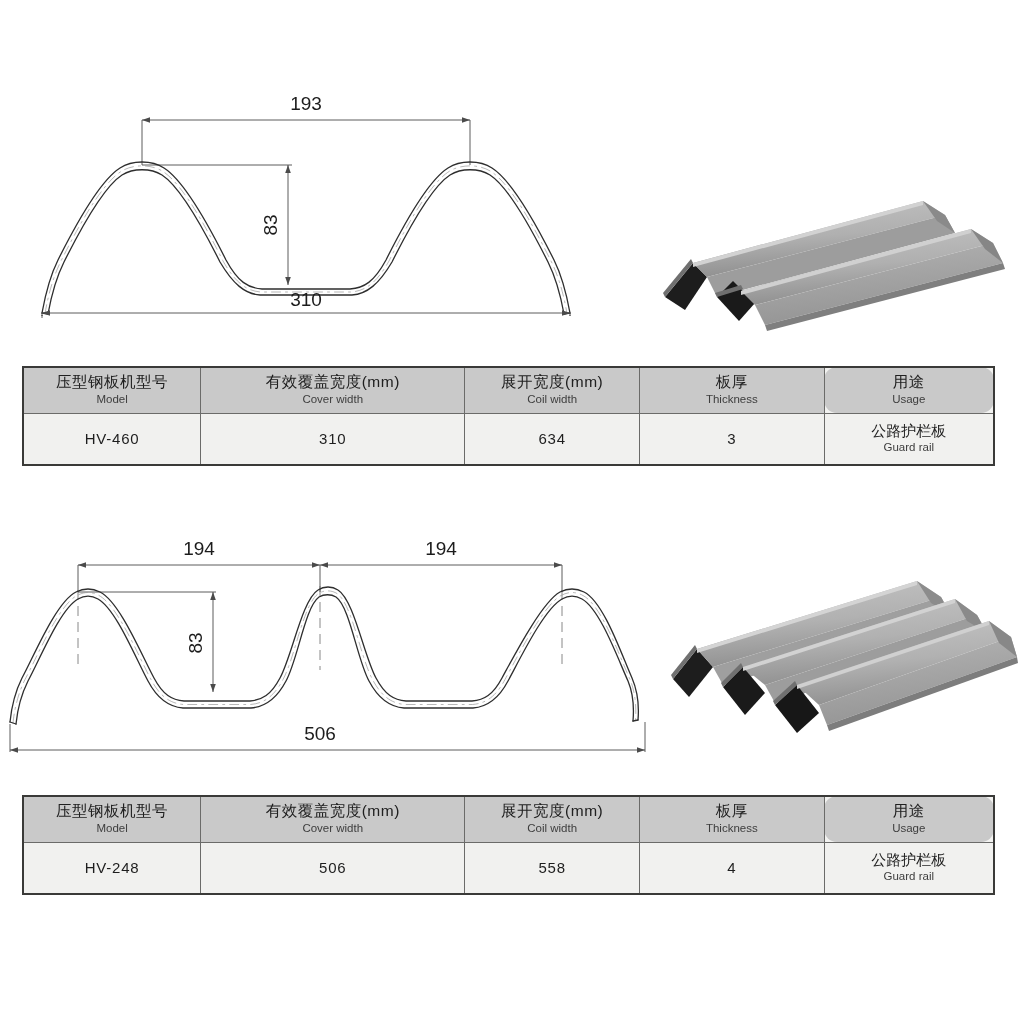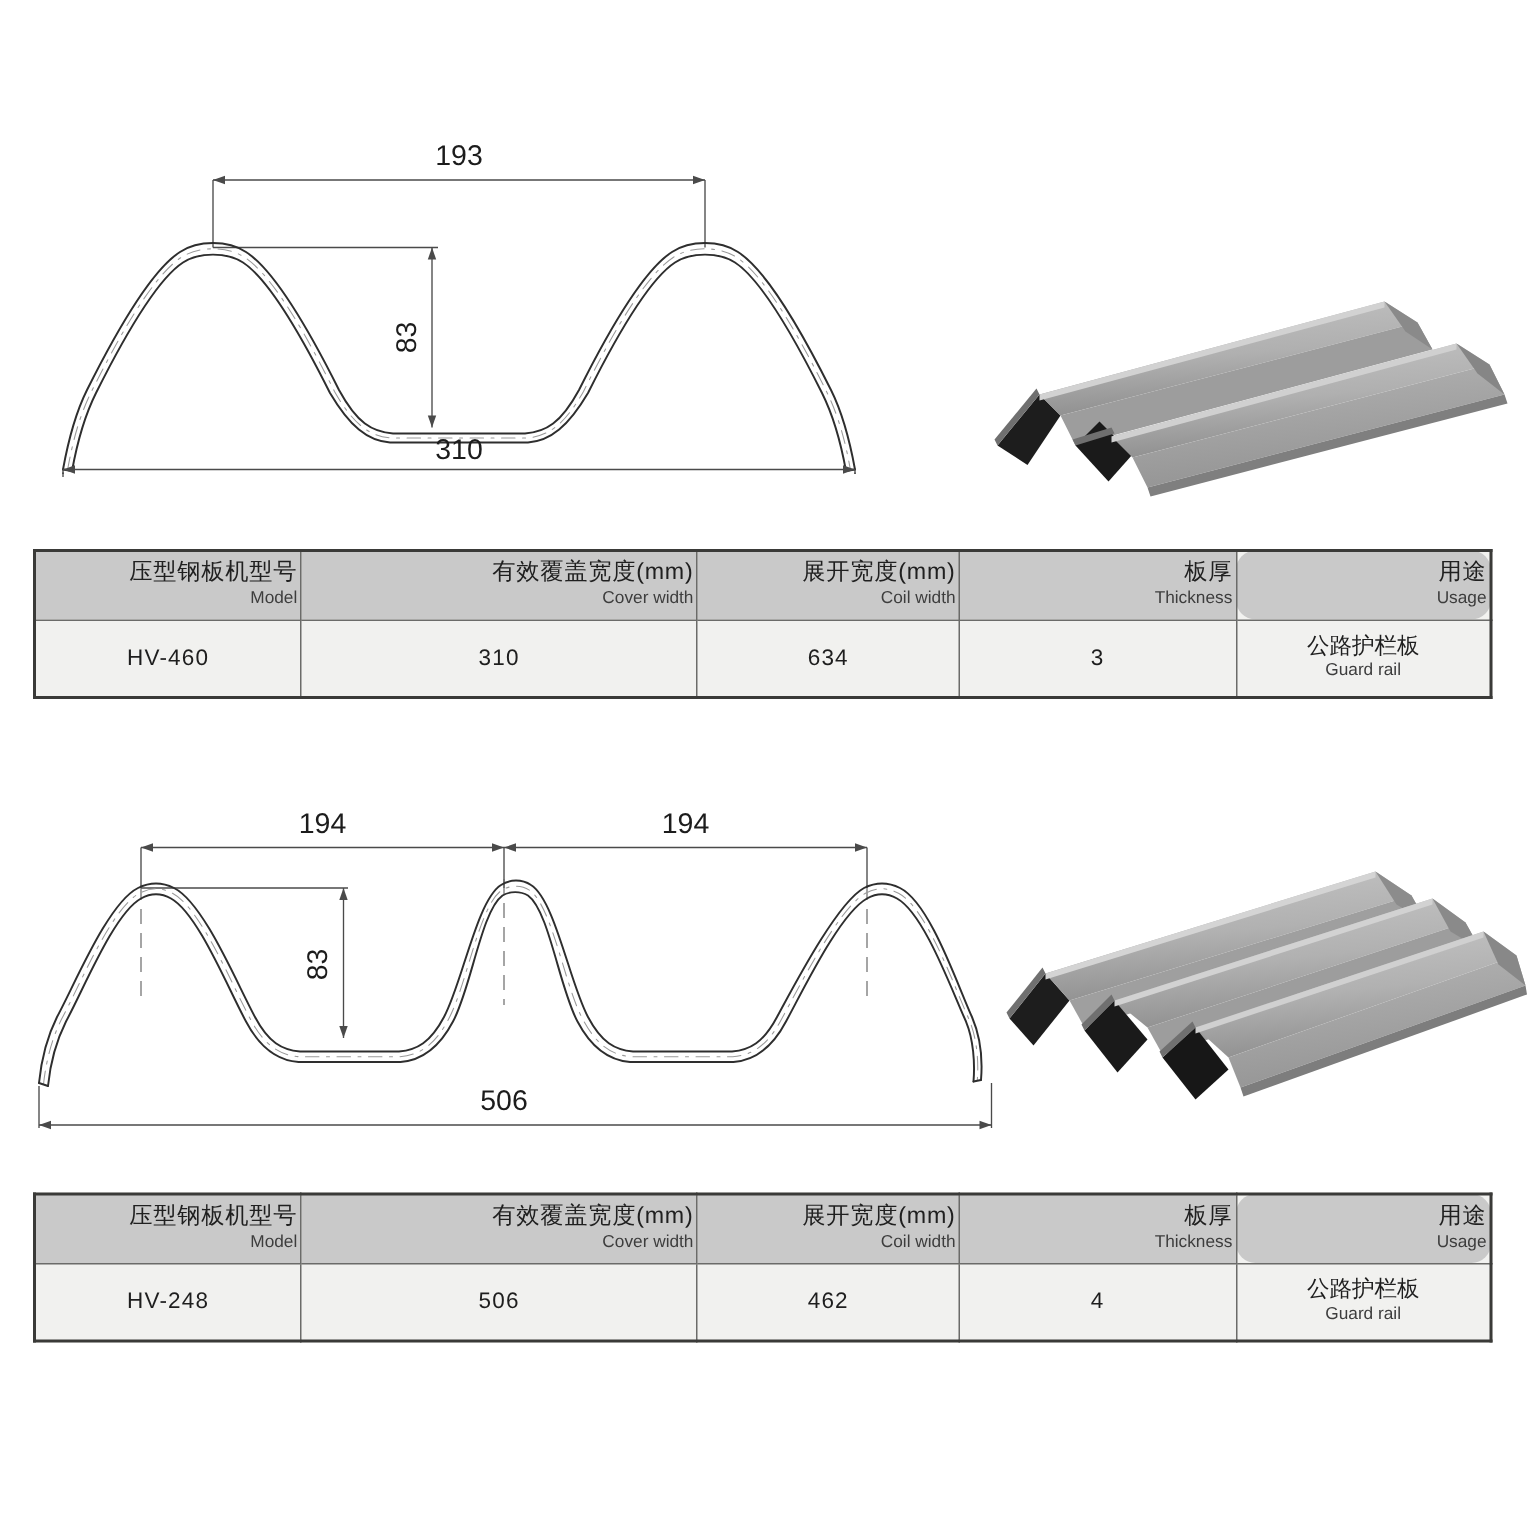--- a/index.html
+++ b/index.html
@@ -38,21 +38,21 @@
   .spec-table col.c-cover    { width: 27.2%; }
   .spec-table col.c-coil     { width: 18.0%; }
   .spec-table col.c-thick    { width: 19.0%; }
   .spec-table col.c-usage    { width: 17.5%; }
 
   .spec-table thead tr { background: #c9c9c9; }
   .spec-table th {
     border-right: 1.5px solid #6b6b69;
     border-bottom: 1.5px solid #6b6b69;
     padding: 5px 2px 6px 2px;
-    text-align: right;
+    text-align: center;
     font-weight: normal;
     vertical-align: middle;
   }
   .spec-table th:last-child { border-right: none; border-radius: 13px; }
   .spec-table td {
     border-right: 1.5px solid #6b6b69;
     padding: 8px 2px 9px 2px;
     text-align: center;
     vertical-align: middle;
     background: #f1f1ef;
@@ -290,21 +290,21 @@
           <span class="cell-num">3</span>
         </td>
         <td>
           <span class="cell-cn">公路护栏板</span>
           <span class="cell-en">Guard  rail</span>
         </td>
       </tr>
     </tbody>
   </table>
 
-  <div class="abs" style="left:16px; top:530px; width:660px; height:240px;">
+  <div class="abs" style="left:0px; top:530px; width:660px; height:240px;">
     <svg class="profile-svg" width="660" height="240" viewBox="0 0 660 240">
 
       <g stroke="#4a4a4a" stroke-width="0.9" fill="none">
         <line x1="78" y1="35" x2="78" y2="62"></line>
         <line x1="320" y1="35" x2="320" y2="62"></line>
         <line x1="78" y1="35" x2="320" y2="35"></line>
         <path d="M78,35 L86,32.2 L86,37.8 Z" fill="#4a4a4a" stroke="none"></path>
         <path d="M320,35 L312,32.2 L312,37.8 Z" fill="#4a4a4a" stroke="none"></path>
       </g>
       <text class="dim-text" x="199" y="25" text-anchor="middle">194</text>
@@ -486,21 +486,21 @@
     </thead>
     <tbody>
       <tr>
         <td>
           <span class="cell-num">HV-248</span>
         </td>
         <td>
           <span class="cell-num">506</span>
         </td>
         <td>
-          <span class="cell-num">462</span>
+          <span class="cell-num">558</span>
         </td>
         <td>
           <span class="cell-num">4</span>
         </td>
         <td>
           <span class="cell-cn">公路护栏板</span>
           <span class="cell-en">Guard  rail</span>
         </td>
       </tr>
     </tbody>

